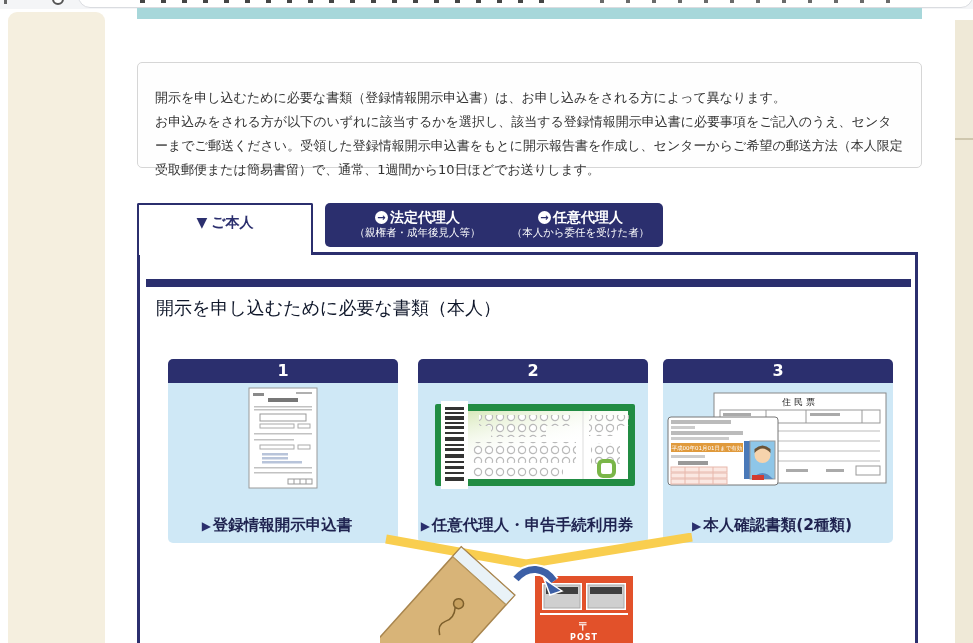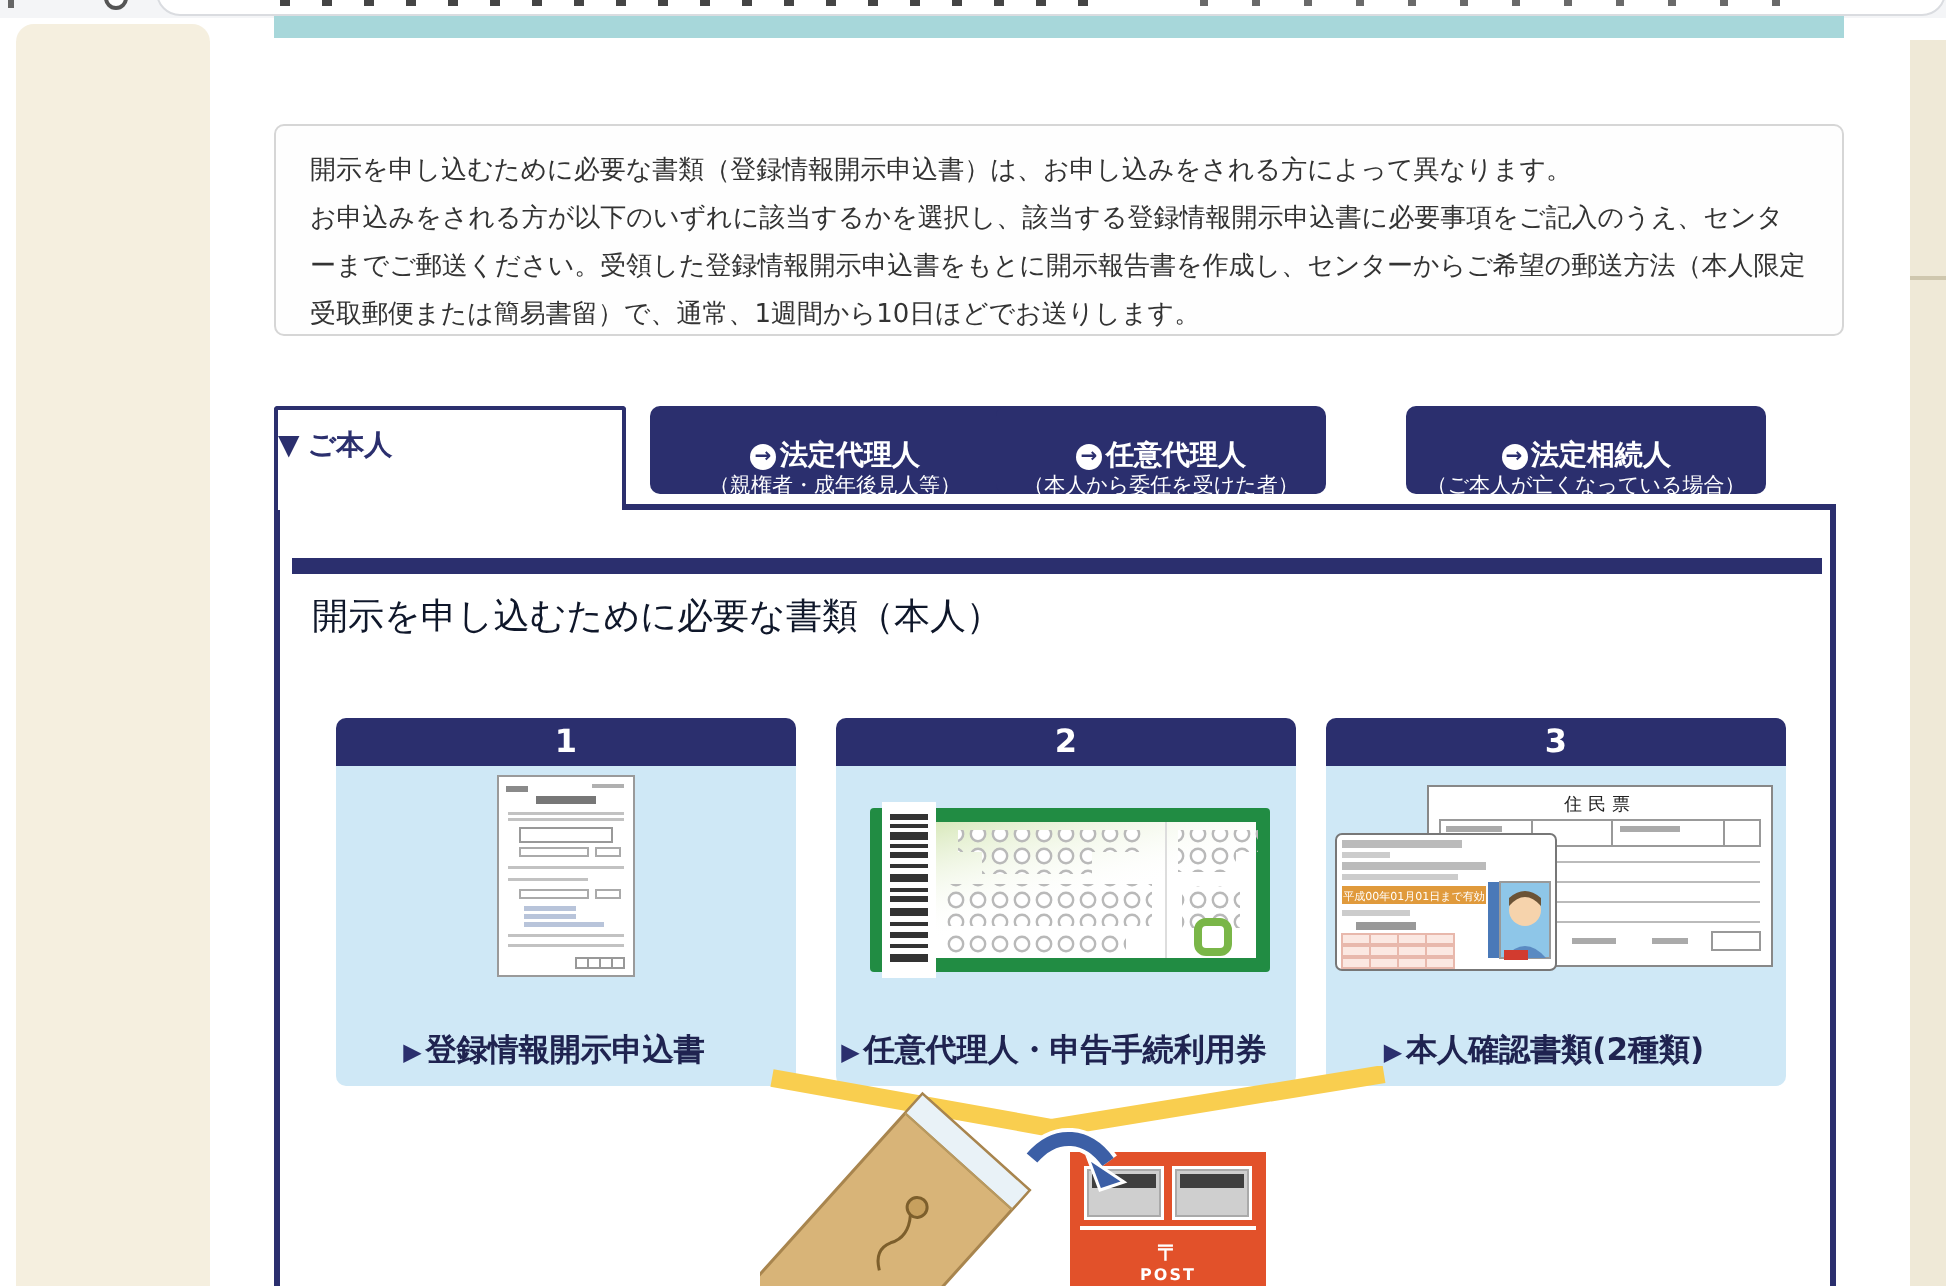--- a/index.html
+++ b/index.html
@@ -18,28 +18,28 @@
       background:repeating-linear-gradient(90deg,#6a6a6a 0 4px,transparent 4px 26px); }
 
   
   .left-rail { position:absolute; left:8px; top:12px; width:97px; height:631px; background:#f5efdf; border-radius:9px 9px 0 0; }
   .right-rail { position:absolute; left:955px; top:20px; width:18px; height:623px; background:#efe9d7; }
   .right-rail-divider { position:absolute; left:955px; top:138px; width:18px; height:2px; background:#cfc7ae; }
   .teal-bar { position:absolute; left:137px; top:8px; width:785px; height:11px; background:#a7d7da; }
 
   
   .intro-box { position:absolute; left:137px; top:62px; width:785px; height:106px; background:#fefefe;
-      border:1px solid #d6d6d6; border-radius:5px; padding:11px 17px; color:#333; font-size:13px; line-height:1.85; }
+      border:1px solid #d6d6d6; border-radius:5px; padding:23px 17px; color:#333; font-size:13px; line-height:1.85; }
   .intro-box p { margin:0; }
 
   
   .tab { position:absolute; top:203px; cursor:pointer; }
   .tab-active { left:137px; width:176px; height:52px; background:#fff; border:2px solid #2b2f6e; border-bottom:none;
-      border-radius:2px 2px 0 0; z-index:3; text-align:left; padding-top:9px; color:#2b2f6e; font-size:14px; font-weight:bold; }
-  .tab-idle { background:#2b2f6e; height:44px; border-radius:5px; color:#fff; text-align:center; padding-top:16px; z-index:2; }
+      border-radius:2px 2px 0 0; z-index:3; text-align:center; padding-top:9px; color:#2b2f6e; font-size:14px; font-weight:bold; }
+  .tab-idle { background:#2b2f6e; height:44px; border-radius:5px; color:#fff; text-align:center; padding-top:5px; z-index:2; }
   .tab-idle .t1 { font-size:14px; font-weight:bold; line-height:1.3; }
   .tab-idle .t2 { font-size:10.5px; line-height:1.2; }
   .tab2 { left:325px; width:185px; }
   .tab3 { left:498px; width:165px; }
   .tab4 { left:703px; width:180px; }
   .circle-arrow { display:inline-block; width:13px; height:13px; border-radius:50%; background:#fff; color:#2b2f6e;
       font-size:10px; line-height:13px; font-weight:bold; text-align:center; vertical-align:1px; margin-right:2px; }
   .down-marker { margin-right:4px; }
 
   
@@ -89,24 +89,20 @@
   <div class="tab tab-active">
     <span class="down-marker">▼</span><span>ご本人</span>
   </div>
   <div class="tab tab-idle tab2">
     <div class="t1"><span class="circle-arrow">→</span><span>法定代理人</span></div>
     <div class="t2">（親権者・成年後見人等）</div>
   </div>
   <div class="tab tab-idle tab3">
     <div class="t1"><span class="circle-arrow">→</span><span>任意代理人</span></div>
     <div class="t2">（本人から委任を受けた者）</div>
-  </div>
-  <div class="tab tab-idle tab4">
-    <div class="t1"><span class="circle-arrow">→</span><span>法定相続人</span></div>
-    <div class="t2">（ご本人が亡くなっている場合）</div>
   </div>
 
   <div class="panel"></div>
   <div class="panel-bar"></div>
   <div class="panel-heading">開示を申し込むために必要な書類（本人）</div>
 
   <div class="card card1">
     <div class="card-head">1</div>
     <div class="card-body">
       <svg class="card-img" width="70" height="102" viewBox="0 0 70 102">

